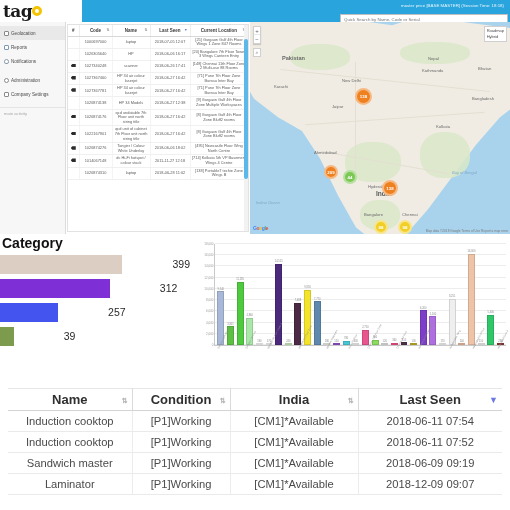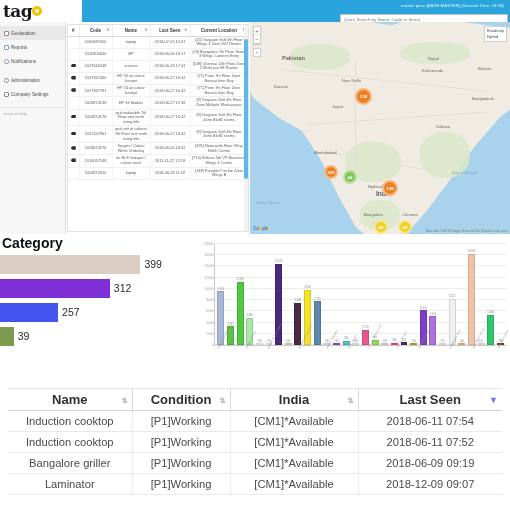--- a/index.html
+++ b/index.html
@@ -184,21 +184,21 @@
   .category {
     position: absolute; left: 0; top: 234px; width: 190px; height: 146px;
     background: #ffffff;
   }
   .cat-title {
     font-size: 14px; font-weight: bold; color: #111111;
     padding: 1px 0 2px 2px;
   }
   .cat-rows { position: relative; }
   .cat-row {
-    display: flex; align-items: center; height: 22px; margin-bottom: 2px;
+    display: flex; align-items: center; height: 22px; margin-bottom: 2px; gap: 46px;
   }
   .cat-bar { height: 19px; }
   .cat-val {
     font-size: 10.5px; color: #2a2a2a; margin-left: 4px; white-space: nowrap;
   }
 
   
   .bigchart {
     position: absolute; left: 190px; top: 240px; width: 320px; height: 132px;
     background: #ffffff;
@@ -708,21 +708,21 @@
             <td>[CM1]*Available</td>
             <td>2018-06-11 07:54</td>
           </tr>
           <tr>
             <td>Induction cooktop</td>
             <td>[P1]Working</td>
             <td>[CM1]*Available</td>
             <td>2018-06-11 07:52</td>
           </tr>
           <tr>
-            <td>Bangalore griller</td>
+            <td>Sandwich master</td>
             <td>[P1]Working</td>
             <td>[CM1]*Available</td>
             <td>2018-06-09 09:19</td>
           </tr>
           <tr>
             <td>Laminator</td>
             <td>[P1]Working</td>
             <td>[CM1]*Available</td>
             <td>2018-12-09 09:07</td>
           </tr>

